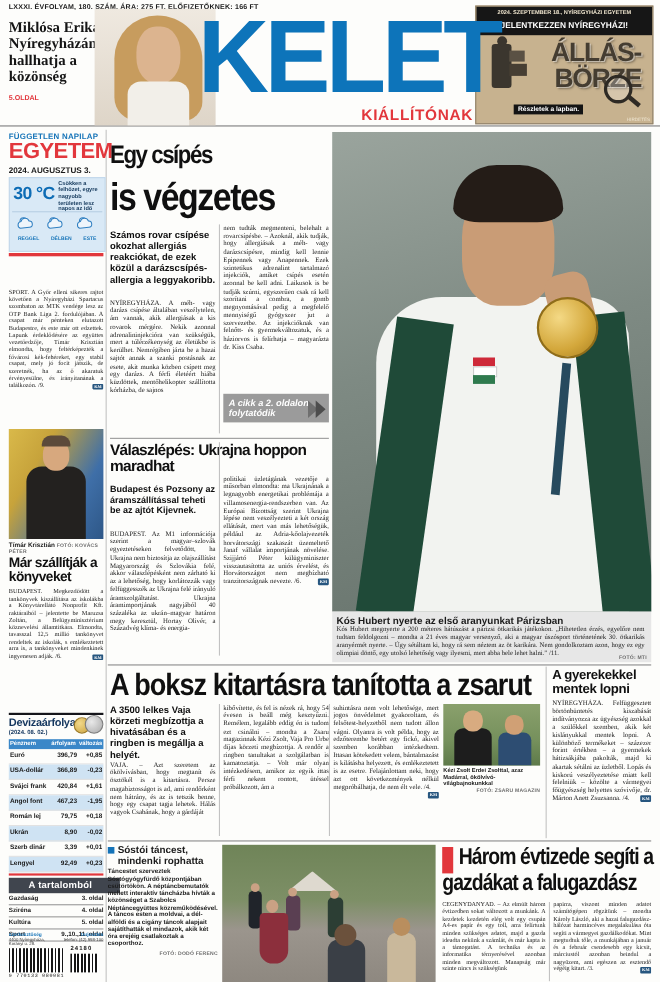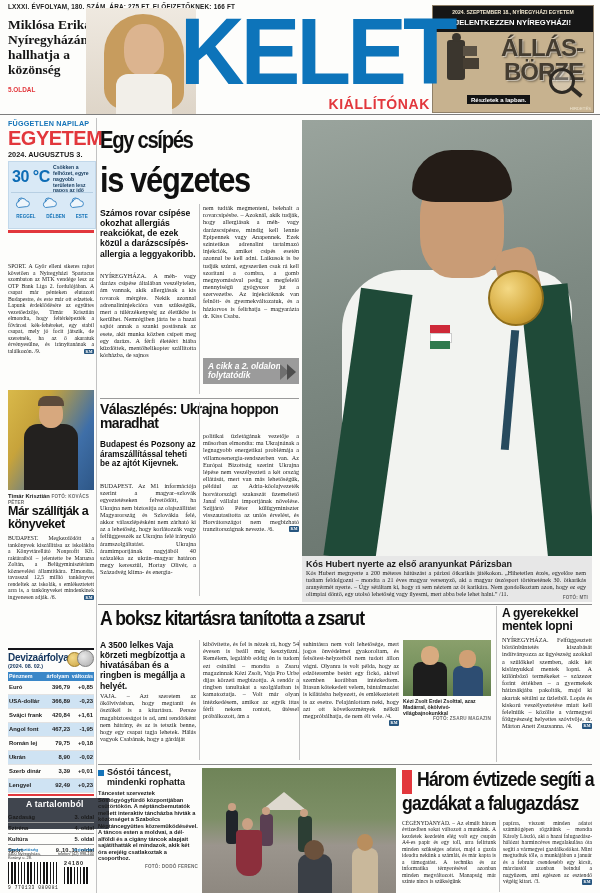--- a/index.html
+++ b/index.html
@@ -164,21 +164,21 @@
         <span class="fxc" style="flex:1;text-align:right;">+0,01</span>
       </div>
     <div class="fxrow alt" style="display:flex;height:13px;line-height:13px;padding:0 1px;">
         <span class="fxc" style="width:36px;">Lengyel zloty</span>
         <span class="fxc" style="width:25px;text-align:right;">92,49</span>
         <span class="fxc" style="flex:1;text-align:right;">+0,23</span>
       </div>
   </div>
 
   <div class="p" style="left:8px;top:794px;width:86px;height:2px;background:#e2373c;"></div>
-  <div class="p tocbar" style="left:8px;top:798px;width:83px;height:31px;padding-left:18px;">A tartalomból</div>
+  <div class="p tocbar" style="left:8px;top:798px;width:83px;height:14px;padding-left:18px;">A tartalomból</div>
   <div class="p" style="left:8px;top:812px;width:86px;">
     <div class="tocrow" style="display:flex;">
         <span style="flex:1;">Gazdaság</span>
         <span>3. oldal</span>
       </div>
     <div class="tocrow" style="display:flex;">
         <span style="flex:1;">Sziréna</span>
         <span>4. oldal</span>
       </div>
     <div class="tocrow" style="display:flex;">
@@ -237,21 +237,21 @@
     <div class="p" style="left:128px;top:213px;width:20px;height:8px;background:#ffffff;border:.5px solid #ccc;"></div>
     <div class="p" style="left:128px;top:221px;width:20px;height:8px;background:#2f7a4e;"></div>
   </div>
   <div class="p" style="left:302px;top:556px;width:290px;height:46px;background:#e7e7e7;padding:0;">
     <div style="padding:3px 4px 0 4px;font-size:9px;font-weight:800;">Kós Hubert nyerte az első aranyunkat Párizsban</div>
     <div class="body" style="padding:1px 4px;width:280px;height:32px;font-size:6.1px;"><span>Kós Hubert megnyerte a 200 méteres hátúszást a párizsi ötkarikás játékokon. „Hihetetlen érzés, egyelőre nem tudtam feldolgozni – mondta a 21 éves magyar versenyző, aki a magyar úszósport történetének 30. ötkarikás aranyérmét nyerte. – Úgy sétáltam ki, hogy rá sem néztem az öt karikára. Nem gondolkoztam azon, hogy ez egy olimpiai döntő, egy utolsó lehetőség vagy ilyesmi, mert abba bele lehet halni.” /11.</span></div>
     <div class="p credit" style="right:4px;bottom:2px;">FOTÓ: MTI</div>
   </div>
 
   <div class="p hr" style="left:98px;top:604px;width:494px;background:#8a8a8a;"></div>
-  <div class="p hl" style="left:100px;top:607px;font-size:20px;letter-spacing:-1px;"><span class="cond">A boksz kitartásra tanította a zsarut</span></div>
+  <div class="p hl" style="left:100px;top:607px;font-size:28px;letter-spacing:-1px;"><span class="cond">A boksz kitartásra tanította a zsarut</span></div>
   <div class="p lead" style="left:100px;top:640px;width:96px;">A 3500 lelkes Vaja körzeti megbízottja a hivatásában és a ringben is megállja a helyét.</div>
   <div class="p body" style="left:100px;top:692px;width:96px;height:70px;">VAJA. – Azt szeretem az ökölvívásban, hogy megtanít és ösztökél is a kitartásra. Persze magabiztosságot is ad, ami rendőrként nem hátrány, és az is tetszik benne, hogy egy csapat tagja lehetek. Hálás vagyok Csabának, hogy a gárdáját</div>
   <div class="p vr" style="left:199px;top:640px;height:120px;"></div>
   <div class="p body" style="left:203px;top:640px;width:96px;height:120px;">kibővítette, és fel is nézek rá, hogy 54 évesen is beáll még kesztyűzni. Remélem, legalább eddig én is tudom ezt csinálni – mondta a Zsaru magazinnak Kézi Zsolt, Vaja Pro Urbe díjas körzeti megbízottja. A rendőr a ringben tanultakat a szolgálatban is kamatoztatja. – Volt már olyan intézkedésem, amikor az egyik ittas férfi nekem rontott, ütéssel próbálkozott, ám a</div>
   <div class="p vr" style="left:299px;top:640px;height:120px;"></div>
   <div class="p body" style="left:303px;top:640px;width:96px;height:120px;"><span>suhintásra nem volt lehetősége, mert jogos önvédelmet gyakoroltam, és felsőtest-helyzetből nem tudott állon vágni. Olyanra is volt példa, hogy az edzőterembe betért egy fickó, akivel szemben korábban intézkedtem. Ittasan kötekedett velem, bántalmazást is kilátásba helyezett, és emlékeztetett is az esetre. Felajánlottam neki, hogy azt ott következmények nélkül megpróbálhatja, de nem élt vele. /4.</span><span class="km">KM</span></div>
 
   <div class="p photo" style="left:403px;top:640px;width:88px;height:56px;background:linear-gradient(180deg,#8aa06c 0%,#75905c 60%,#5e7a4a 100%);">
     <div class="p" style="left:10px;top:22px;width:34px;height:34px;background:#1d1d1d;border-radius:8px 8px 0 0;"></div>
     <div class="p" style="left:18px;top:6px;width:18px;height:19px;background:#d8ab80;border-radius:45%;"></div>

